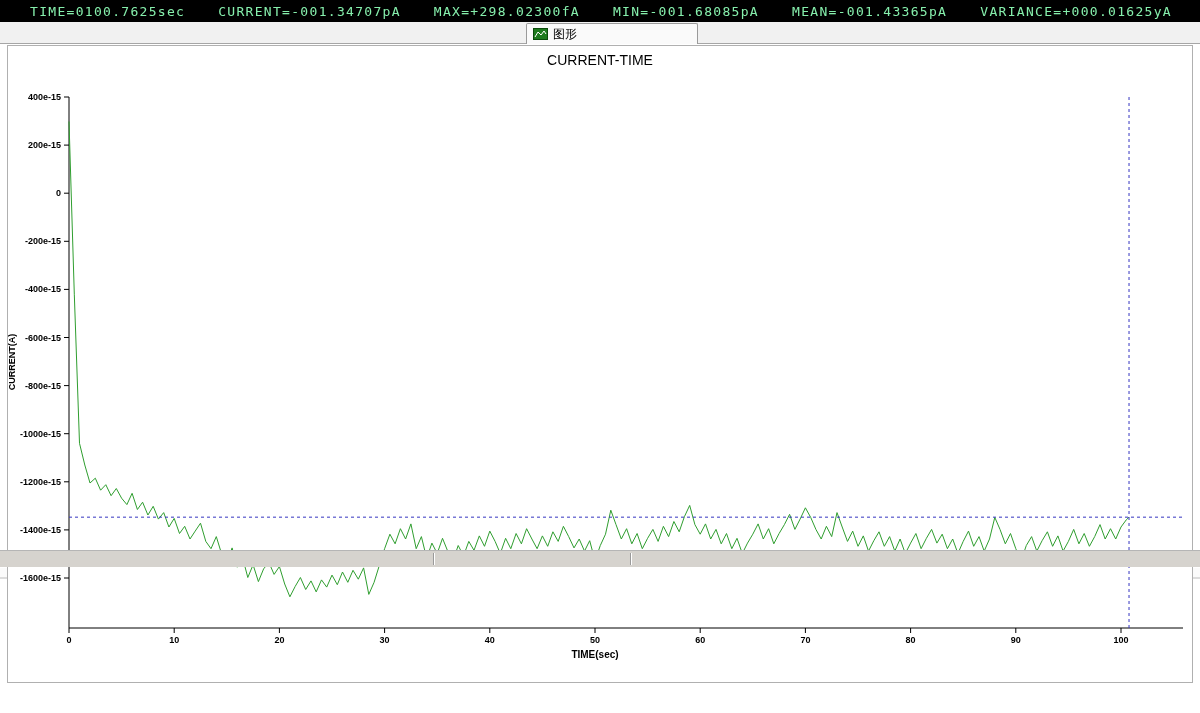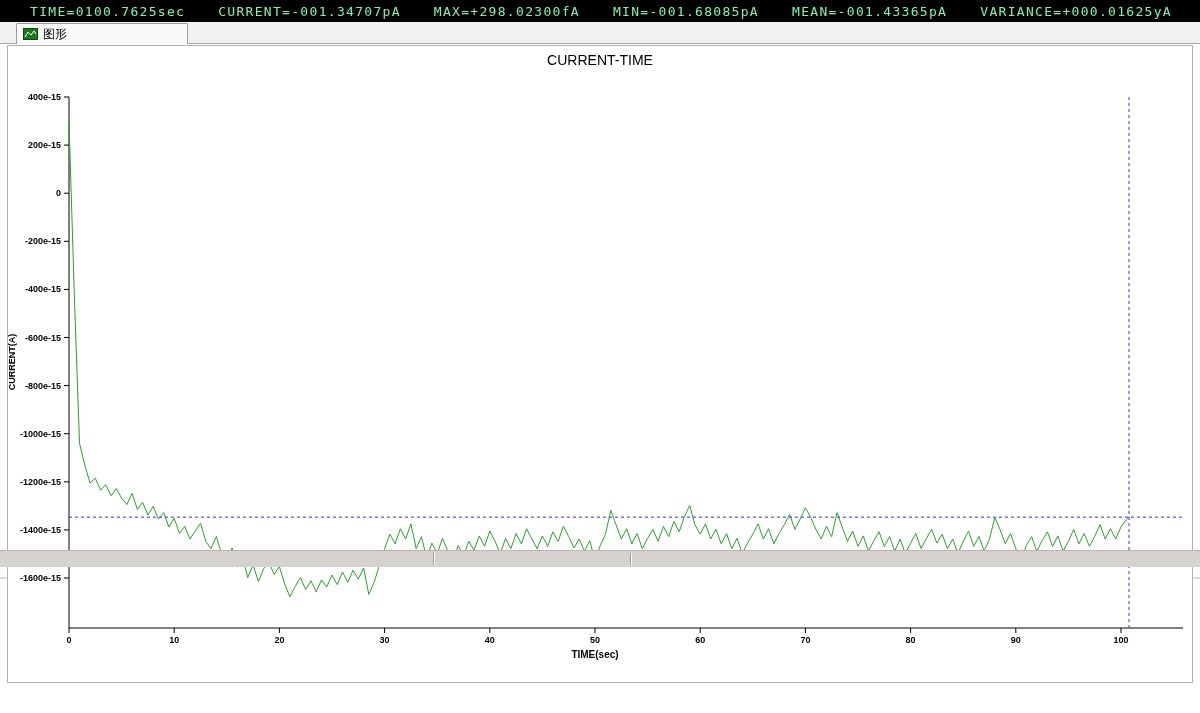--- a/index.html
+++ b/index.html
@@ -12,21 +12,21 @@
     height:22px;background:#000;display:flex;align-items:center;
     justify-content:space-between;padding:0 28px 0 30px;box-sizing:border-box;
   }
   .topbar .stat{
     color:#86efac;font-family:"DejaVu Sans Mono",monospace;
     font-size:13px;letter-spacing:1.3px;white-space:nowrap;
   }
   
   .tabrow{
     height:22px;background:#f1f1f1;border-bottom:1px solid #a6a6a6;
-    display:flex;align-items:flex-end;padding-left:16px;box-sizing:border-box;
+    display:flex;align-items:flex-end;padding-left:24px;box-sizing:border-box;justify-content:center;
   }
   .tab{
     height:21px;width:172px;background:#fafafa;border:1px solid #9a9a9a;border-bottom:none;
     border-top-left-radius:2px;border-top-right-radius:2px;
     display:flex;align-items:center;gap:5px;padding:0 6px;box-sizing:border-box;
     font-size:12px;margin-bottom:-1px;cursor:default;
   }
   .tab-icon{width:15px;height:12px;display:inline-block;line-height:0;}
   
   .content{height:506px;padding:1px 7px 0;box-sizing:border-box;background:#fff;}

